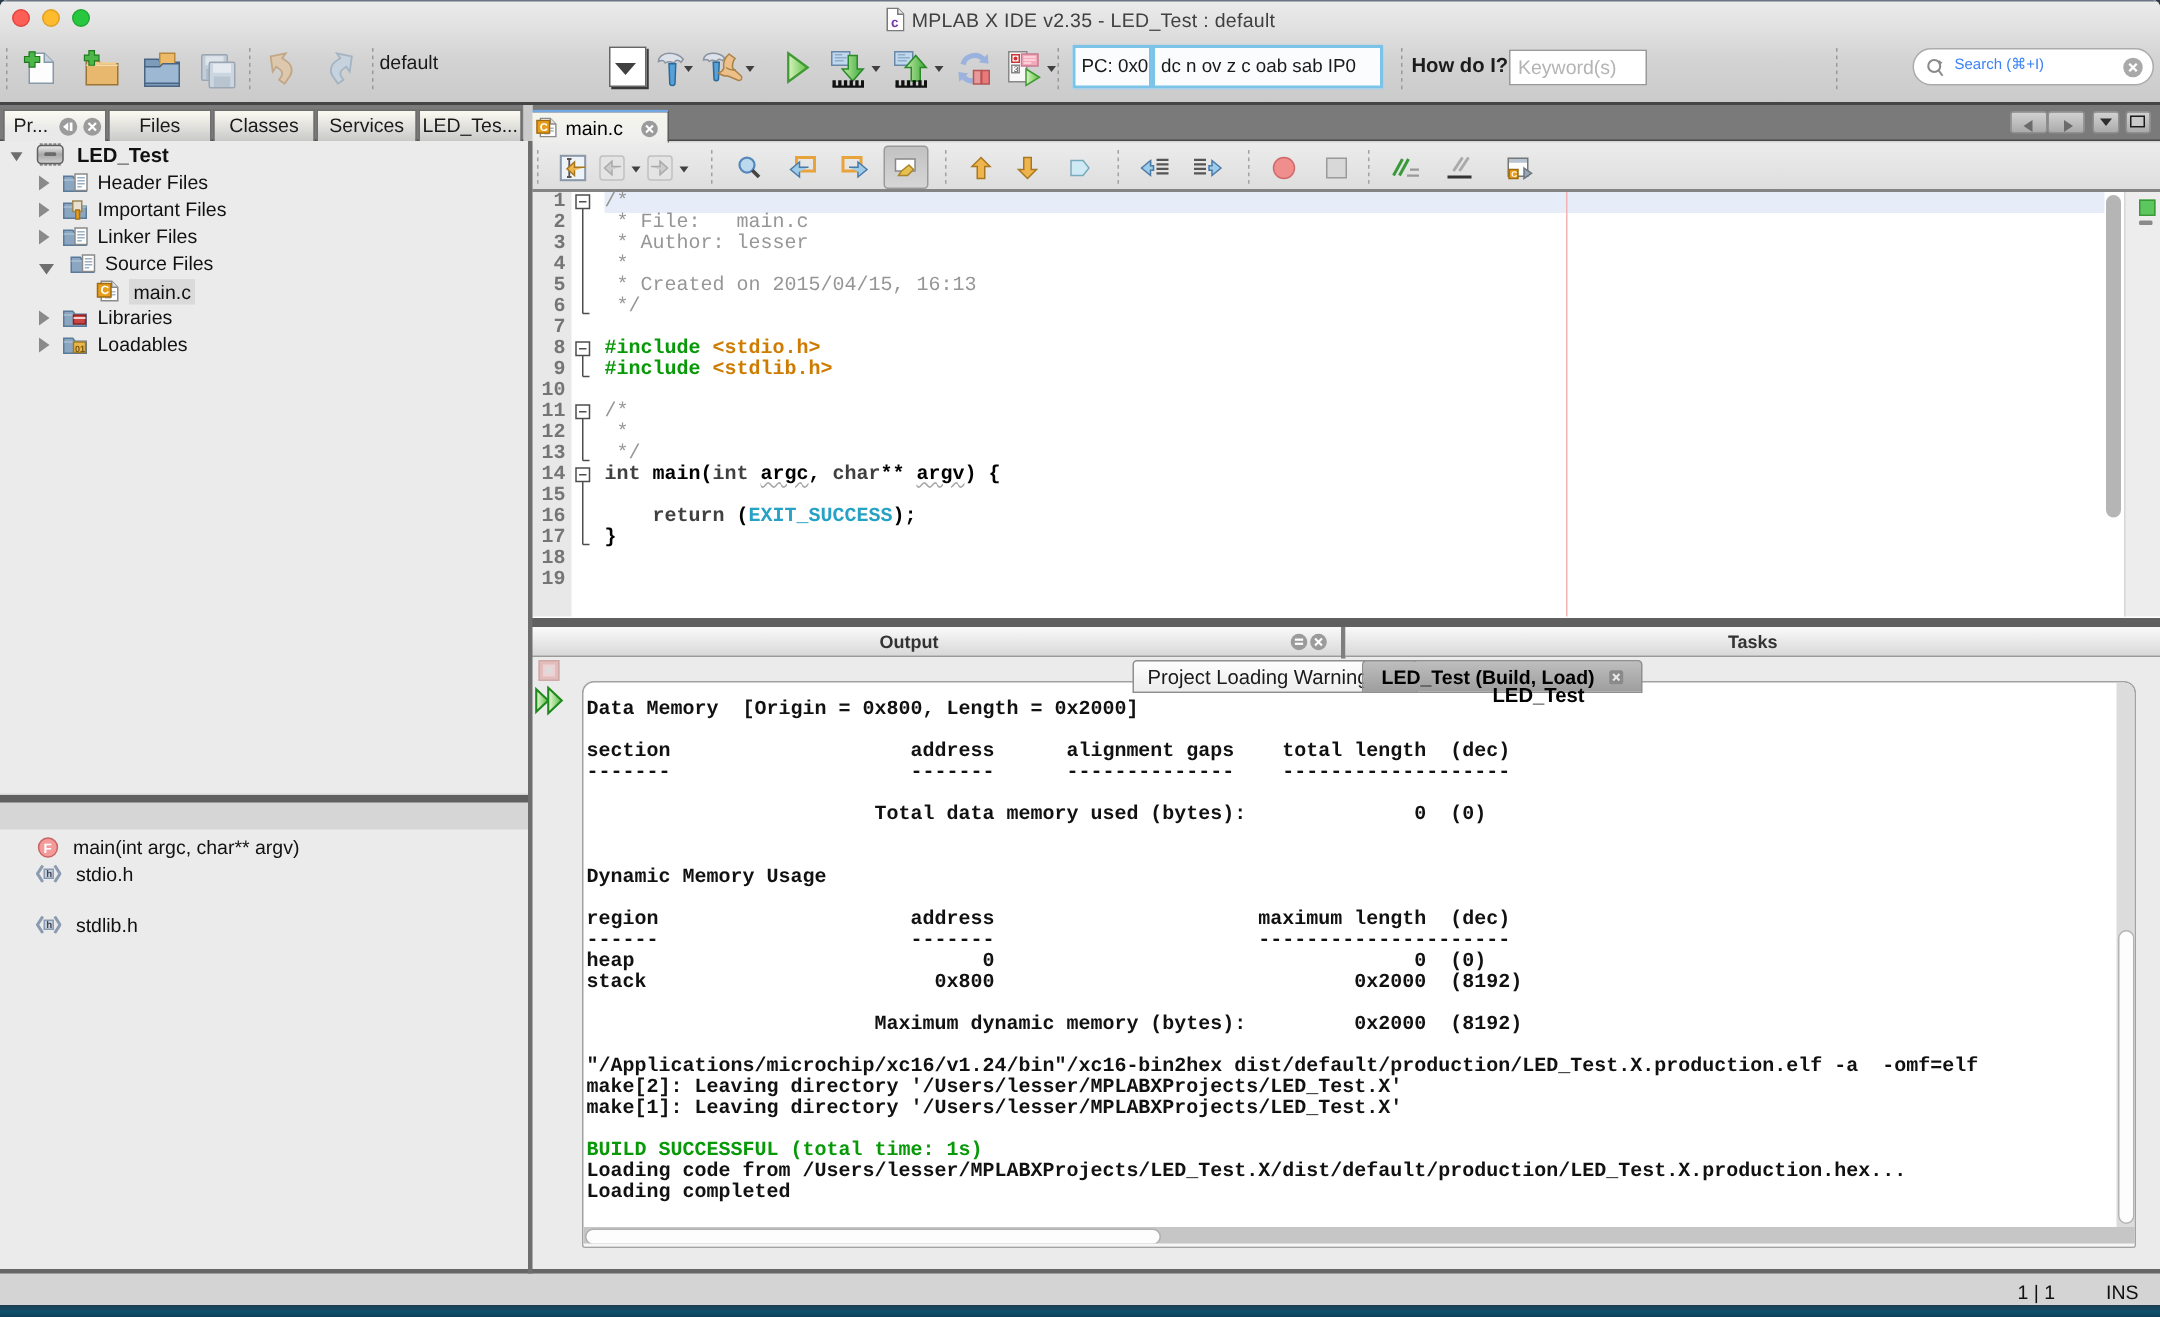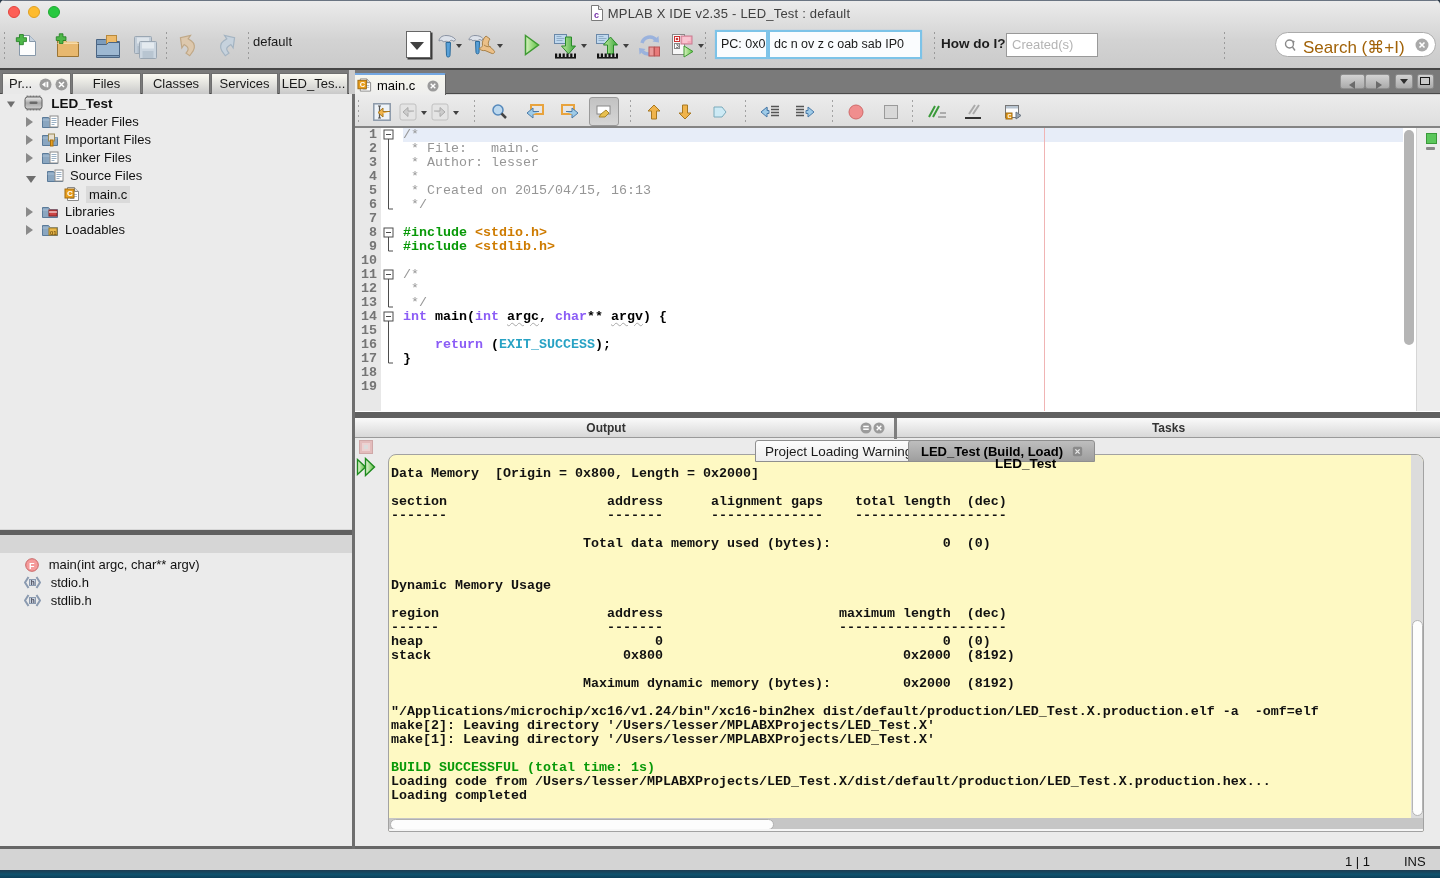--- a/index.html
+++ b/index.html
@@ -47,37 +47,37 @@
 
   
   #edtabbar { position:absolute; left:355px; top:70px; width:1085px; height:24px; background:#7a7a7a; border-bottom:1.5px solid #4a4a4a; }
   #edtoolbar { position:absolute; left:355px; top:95px; width:1085px; height:33px; background:linear-gradient(#ececec,#dedede); border-bottom:2px solid #848484; }
   #editor { position:absolute; left:355px; top:128px; width:1085px; height:284px; background:#ffffff; }
   #gutter { position:absolute; left:0; top:0; width:26px; height:283px; background:#e8e8e8; }
   #gutter pre { font-family:"Liberation Mono", monospace; font-size:13.3333px; line-height:14px; text-align:right; width:22px; color:#757575; font-weight:bold; }
   #code { position:absolute; left:48px; top:0; }
   #code pre { font-family:"Liberation Mono", monospace; font-size:13.3333px; line-height:14px; color:#000; font-weight:bold; }
   .cmt { color:#969696; font-weight:normal; }
-  .kw { color:#8b5cf6;text-align:right; }
+  .kw { color:#404040;text-align:right; }
   .inc { color:#089908;margin-top:12px; }
   .hdr { color:#ce7b00; }
   .cst { color:#27a2c4;margin-top:20px; }
   .wavy { text-decoration:underline; text-decoration-style:wavy; text-decoration-color:#a8a8a8; text-decoration-thickness:1px; text-underline-offset:2px; }
   #curline { position:absolute; left:48px; top:0; width:1000px; height:14px; background:#e7edf8; }
   #redmargin { position:absolute; left:689px; top:0; width:1px; height:283px; background:#f0b4b4; }
   #edscroll { position:absolute; left:1049px; top:2px; width:10px; height:215px; border-radius:5px; background:#b5b5b5; }
   #errstripe { position:absolute; left:1061px; top:0; width:24px; height:283px; background:#ededed; border-left:1px solid #d6d6d6; }
 
   
   #outhead { position:absolute; left:352px; top:418px; width:542px; height:20px; background:linear-gradient(#fafafa,#d8d8d8); border-bottom:1px solid #9a9a9a; font-size:12px; font-weight:bold; color:#333; line-height:20px;padding-left:27px; }
   #outhead .ttl { position:absolute; left:0; width:508px; text-align:center; }
   #taskhead { position:absolute; left:897px; top:418px; width:543px; height:20px; background:linear-gradient(#fafafa,#d8d8d8); border-bottom:1px solid #9a9a9a; text-align:center; font-size:12px; font-weight:bold; color:#333; line-height:20px; }
   #outtabs { position:absolute; left:355px; top:439px; width:1085px; height:23px; }
   .otab { position:absolute; top:1px; height:22px; font-size:13px; line-height:21px; border:1px solid #8f8f8f; border-radius:3px 3px 0 0; padding:0 6px; white-space:nowrap; }
-  #outbody { position:absolute; left:388px; top:454px; width:1036px; height:378px; background:#fef9c3; border:1px solid #a2a2a2; border-radius:8px 8px 2px 2px; overflow:hidden; }
+  #outbody { position:absolute; left:388px; top:454px; width:1036px; height:378px; background:#ffffff; border:1px solid #a2a2a2; border-radius:8px 8px 2px 2px; overflow:hidden; }
   #outbody pre { position:absolute; left:2px; top:12px; font-family:"Liberation Mono", monospace; font-size:13.3333px; line-height:14px; font-weight:bold; color:#111; }
   .green { color:#089908; }
   #outrail { position:absolute; left:352px; top:439px; width:36px; height:400px; background:#ebebeb; z-index:3; }
   #outgray { position:absolute; left:352px; top:418px; width:1088px; height:431px; background:#ebebeb; }
 
   
   #statusbar { position:absolute; left:0; top:846px; width:1440px; height:24px; background:#d4d4d4; border-top:3.5px solid #666666; font-size:13px; color:#111; }
   #dock { position:absolute; left:0; top:870px; width:1440px; height:8px; background:linear-gradient(#1d3c52,#0f516c 55%,#0d405a); }
   .tabbtn { position:absolute; top:3.5px; width:25px; height:15px; background:linear-gradient(#d2d2d2,#ababab); border:1px solid #8f8f8f; border-radius:2.5px; }
   .arr { display:inline-block; width:0; height:0; border-top:4.5px solid transparent; border-bottom:4.5px solid transparent; }
@@ -198,29 +198,29 @@
           <text x="4.8" y="14.8" font-size="5.5" fill="#333" font-family="Liberation Sans">3</text>
       <rect x="10" y="3" width="11" height="8" fill="#f4aabb" stroke="#c87a90"></rect>
           <path d="M11.5 5 h8 M11.5 7 h8 M11.5 9 h5" stroke="#fddde6"></path>
       <path d="M13 13 l9 5.5 -9 5.5 z" fill="url(#rgr)" stroke="#3f9a33"></path>
         </svg></div>
     <div class="ddarr" style="left:698px;"></div>
 
     <div class="bluebox" style="left:715px;width:53px;">PC: 0x0</div>
     <div class="bluebox" style="left:768px;width:154px;">dc n ov z c oab sab IP0</div>
     <div style="position:absolute;left:941px;top:36px;font-size:13.5px;font-weight:bold;color:#1c1c1c;">How do I?</div>
-    <div style="position:absolute;left:1006px;top:33px;width:92px;height:24px;background:#fff;border:1px solid #999;font-size:13px;color:#b4b4b4;line-height:22px;padding-left:5px;">Created(s)</div>
+    <div style="position:absolute;left:1006px;top:33px;width:92px;height:24px;background:#fff;border:1px solid #999;font-size:13px;color:#b4b4b4;line-height:22px;padding-left:5px;">Keyword(s)</div>
 
     <div style="position:absolute;left:1275px;top:32px;width:161px;height:25px;background:#fff;border:1px solid #ababab;border-radius:13px;">
       <svg width="16" height="13" style="position:absolute;left:8px;top:6px;" viewBox="0 0 16 13">
           <circle cx="5.5" cy="5" r="4" fill="none" stroke="#8a8a8a" stroke-width="1.4"></circle>
           <line x1="8.5" y1="8" x2="11" y2="11.5" stroke="#8a8a8a" stroke-width="1.4"></line>
           <path d="M12 4 l3 2.2 -3 2.2" fill="#8a8a8a" stroke="none" transform="translate(-1,-2.2) scale(0.8)"></path>
         </svg>
-      <span style="position:absolute;left:27px;top:4px;font-size:17px;color:#a16207;">Search (⌘+I)</span>
+      <span style="position:absolute;left:27px;top:4px;font-size:10px;color:#3b82f6;">Search (⌘+I)</span>
       <svg width="14" height="14" style="position:absolute;right:6px;top:5px;" viewBox="0 0 14 14">
           <circle cx="7" cy="7" r="6.5" fill="#a9a9a9"></circle>
           <path d="M4.5 4.5 l5 5 M9.5 4.5 l-5 5" stroke="#fff" stroke-width="1.6"></path>
         </svg>
     </div>
   </div>
 
   <div class="darkbar" style="left:0;width:349px;"></div>
   <div style="position:absolute;left:0;top:93px;width:349px;height:1.5px;background:#4a4a4a;"></div>
   <div class="ltab" style="left:72px;width:69px;">Files</div>
@@ -324,21 +324,21 @@
     </div>
     <div class="treerow" style="left:24px;top:22px;">
       <svg width="17" height="13" style="vertical-align:-2px;" viewBox="0 0 17 13">
           <path d="M4.5 1 L1 6.5 L4.5 12" fill="none" stroke="#8a9ab0" stroke-width="2"></path>
           <path d="M12.5 1 L16 6.5 L12.5 12" fill="none" stroke="#8a9ab0" stroke-width="2"></path>
           <rect x="5.5" y="3.5" width="6" height="6" fill="#c8d2de" stroke="#8a9ab0"></rect>
           <text x="6.8" y="8.8" font-size="6.5" font-weight="bold" fill="#445" font-family="Liberation Sans">h</text>
         </svg>
       <span style="display:inline-block;width:6px;"></span>stdio.h
     </div>
-    <div class="treerow" style="left:24px;top:40px;">
+    <div class="treerow" style="left:24px;top:56px;">
       <svg width="17" height="13" style="vertical-align:-2px;" viewBox="0 0 17 13">
           <path d="M4.5 1 L1 6.5 L4.5 12" fill="none" stroke="#8a9ab0" stroke-width="2"></path>
           <path d="M12.5 1 L16 6.5 L12.5 12" fill="none" stroke="#8a9ab0" stroke-width="2"></path>
           <rect x="5.5" y="3.5" width="6" height="6" fill="#c8d2de" stroke="#8a9ab0"></rect>
           <text x="6.8" y="8.8" font-size="6.5" font-weight="bold" fill="#445" font-family="Liberation Sans">h</text>
         </svg>
       <span style="display:inline-block;width:6px;"></span>stdlib.h
     </div>
   </div>
 

